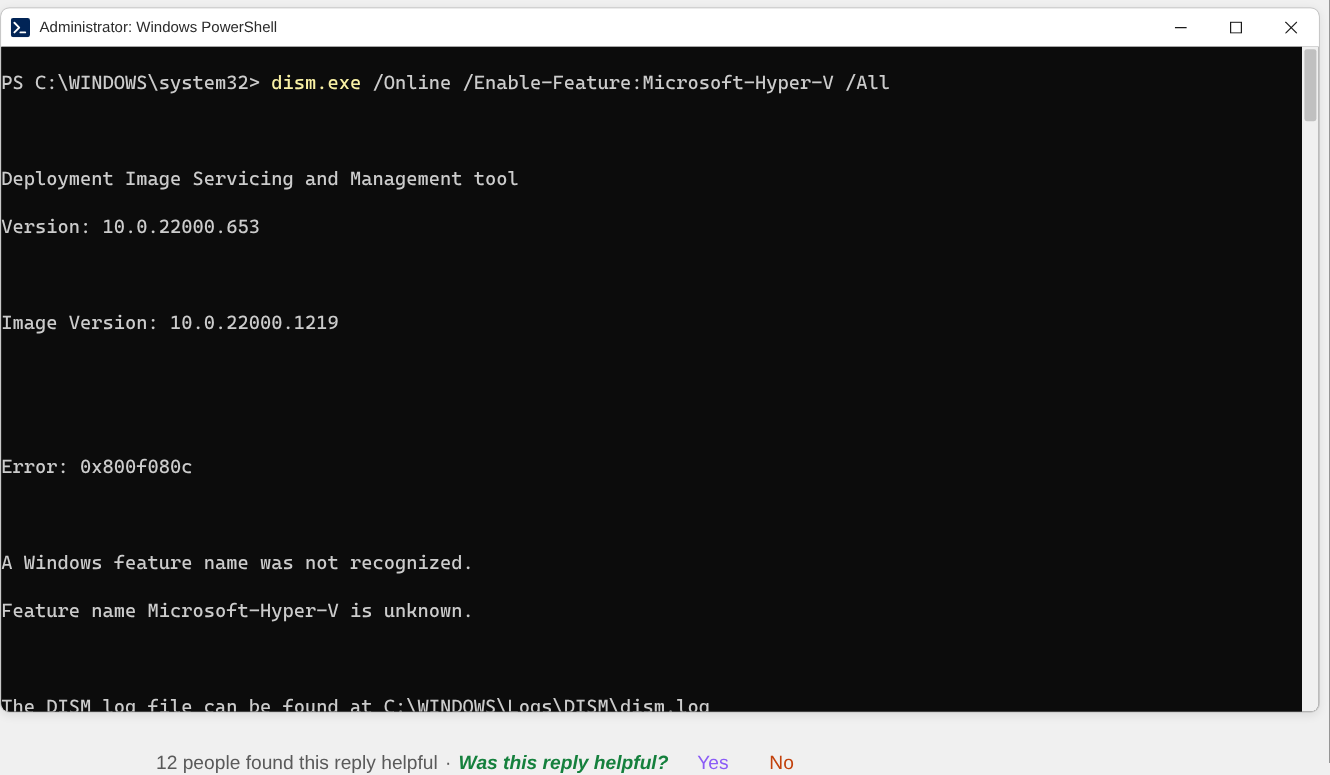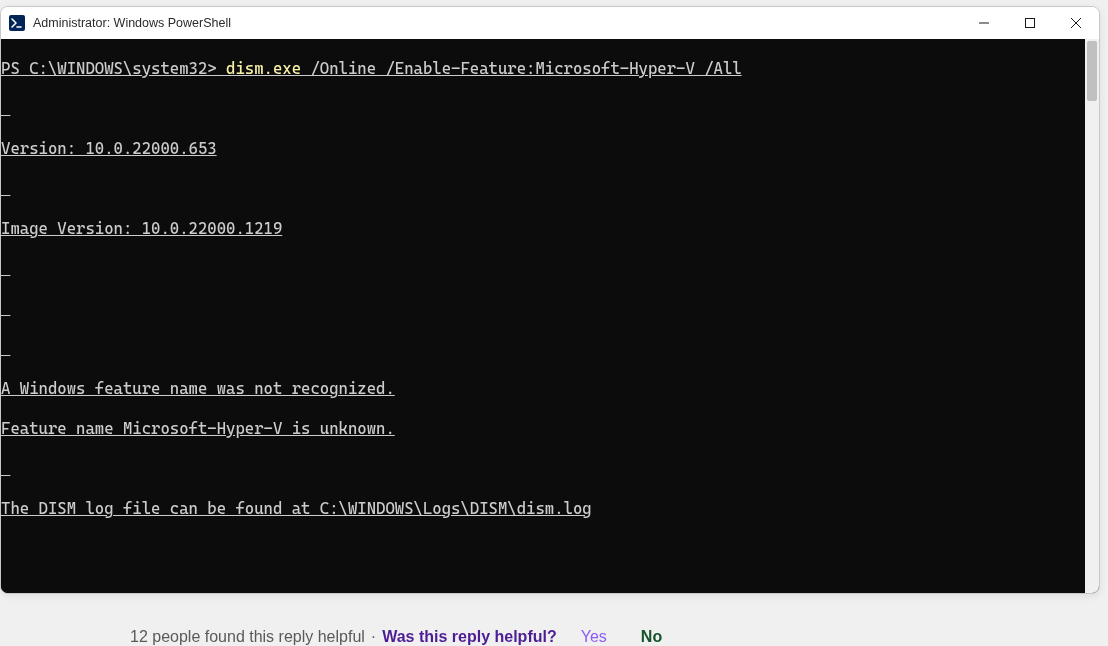--- a/index.html
+++ b/index.html
@@ -68,21 +68,21 @@
       flex: 1;
       background: #0c0c0c;
       color: #cccccc;
       font-family: Consolas, "Cascadia Mono", monospace;
       font-size: 16px;
       line-height: 20px;
       padding: 0 0 0 0;
       white-space: pre;
       overflow: hidden;
     }
-    .term-line { white-space: pre; text-decoration: underline; }
+    .term-line { white-space: pre; }
     .prompt { color: #cccccc; }
     .cmd-yellow { color: #f9f1a5; }
     .scrollbar {
       width: 14px;
       background: #f0f0f0;
       position: relative;
     }
     .scrollbar-thumb {
       position: absolute;
       top: 2px;
@@ -96,24 +96,24 @@
       position: absolute;
       bottom: 0;
       left: 130px;
       font-size: 16px;
       color: #333;
       white-space: nowrap;
       display: flex;
       align-items: flex-start;
       gap: 6px;
     }
-    .behind-text .bold { font-weight: 600; color: #4c1d95; }
+    .behind-text .bold { font-weight: 600; color: #15803d; font-style: italic; }
     .behind-text .grey { color: #5a5a5a; }
     .behind-text .link-yes { color: #8b5cf6; font-weight: 400; margin-left: 18px; }
-    .behind-text .link-no { color: #14532d; font-weight: 700; margin-left: 28px; }
+    .behind-text .link-no { color: #c2410c; font-weight: 400; margin-left: 28px; }
   </style>
 </head>
 <body>
 
 <div class="behind-text">
   <span class="grey">12 people found this reply helpful</span>
   <span class="grey">·</span>
   <span class="bold">Was this reply helpful?</span>
   <span class="link-yes">Yes</span>
   <span class="link-no">No</span>
@@ -146,25 +146,27 @@
             <line x1="10" y1="0" x2="0" y2="10" stroke="#1a1a1a" stroke-width="1"></line>
           </svg>
       </div>
     </div>
   </div>
 
   <div class="terminal-wrap">
     <div class="terminal">
 <div class="term-line"><span class="prompt">PS C:\WINDOWS\system32&gt; </span><span class="cmd-yellow">dism.exe</span><span> /Online /Enable-Feature:Microsoft-Hyper-V /All</span></div>
 <div class="term-line">&nbsp;</div>
+<div class="term-line">Deployment Image Servicing and Management tool</div>
 <div class="term-line">Version: 10.0.22000.653</div>
 <div class="term-line">&nbsp;</div>
 <div class="term-line">Image Version: 10.0.22000.1219</div>
 <div class="term-line">&nbsp;</div>
 <div class="term-line">&nbsp;</div>
+<div class="term-line">Error: 0x800f080c</div>
 <div class="term-line">&nbsp;</div>
 <div class="term-line">A Windows feature name was not recognized.</div>
 <div class="term-line">Feature name Microsoft-Hyper-V is unknown.</div>
 <div class="term-line">&nbsp;</div>
 <div class="term-line">The DISM log file can be found at C:\WINDOWS\Logs\DISM\dism.log</div>
 
     </div>
     <div class="scrollbar">
       <div class="scrollbar-thumb"></div>
     </div>

